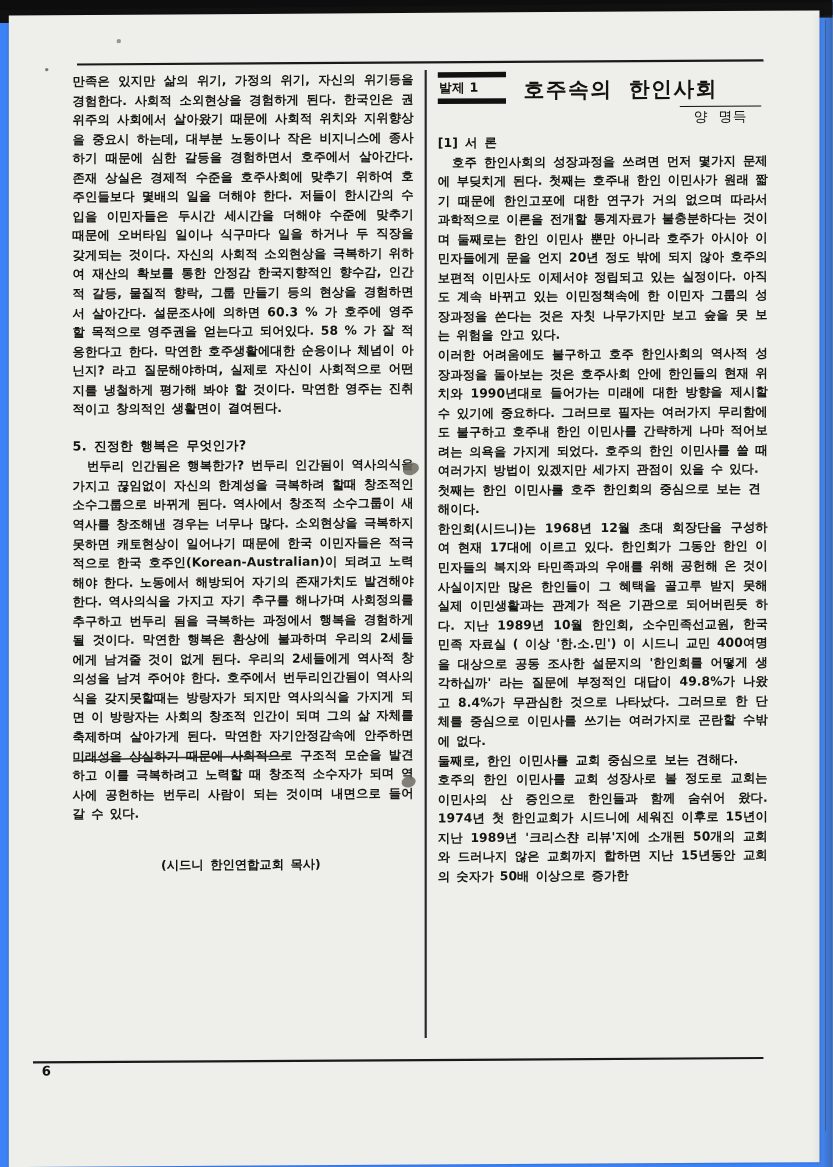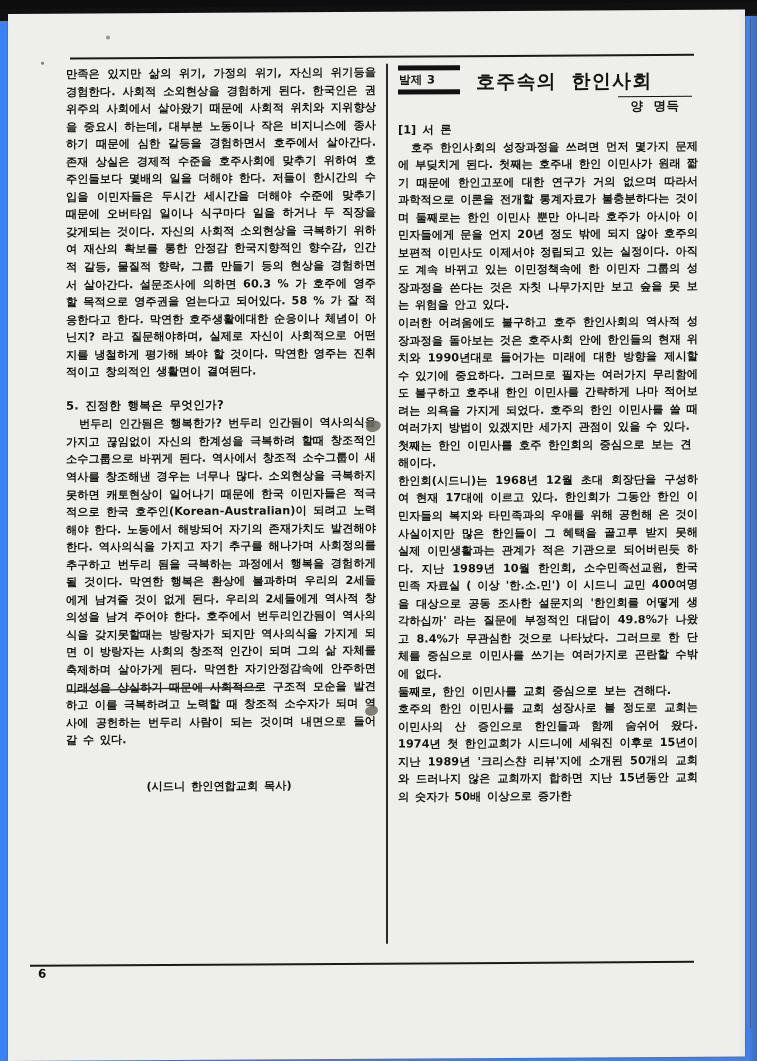--- a/index.html
+++ b/index.html
@@ -175,21 +175,21 @@
     text-align: center;
   }
   .author-rule {
     height: 0;
     border-top: 1.6px solid #111;
     width: 74px;
     margin: 0 0 1px auto;
   }
   .author-name {
     font-size: 12.5px;
-    font-weight: 700;
+    font-weight: 400;
     word-spacing: 5px;
     letter-spacing: .5px;
     line-height: 15px;
   }
 
   .sub-head {
     font-size: 11.3px;
     font-weight: 700;
     line-height: 17.55px;
     word-spacing: 2.5px;
@@ -269,21 +269,21 @@
 
       <div class="col-div">
         <div class="col-div-line"></div>
       </div>
 
       <div class="col-right">
 
         <div class="masthead">
           <div class="badge">
             <div class="badge-bar"></div>
-            <div class="badge-label">발제 3</div>
+            <div class="badge-label">발제 1</div>
             <div class="badge-bar b2"></div>
           </div>
           <div class="masthead-title">호주속의  한인사회</div>
           <div class="author-wrap">
             <div class="author-rule"></div>
             <div class="author-name">양  명득</div>
           </div>
         </div>
 
         <div class="sub-head">[1] 서 론</div>

